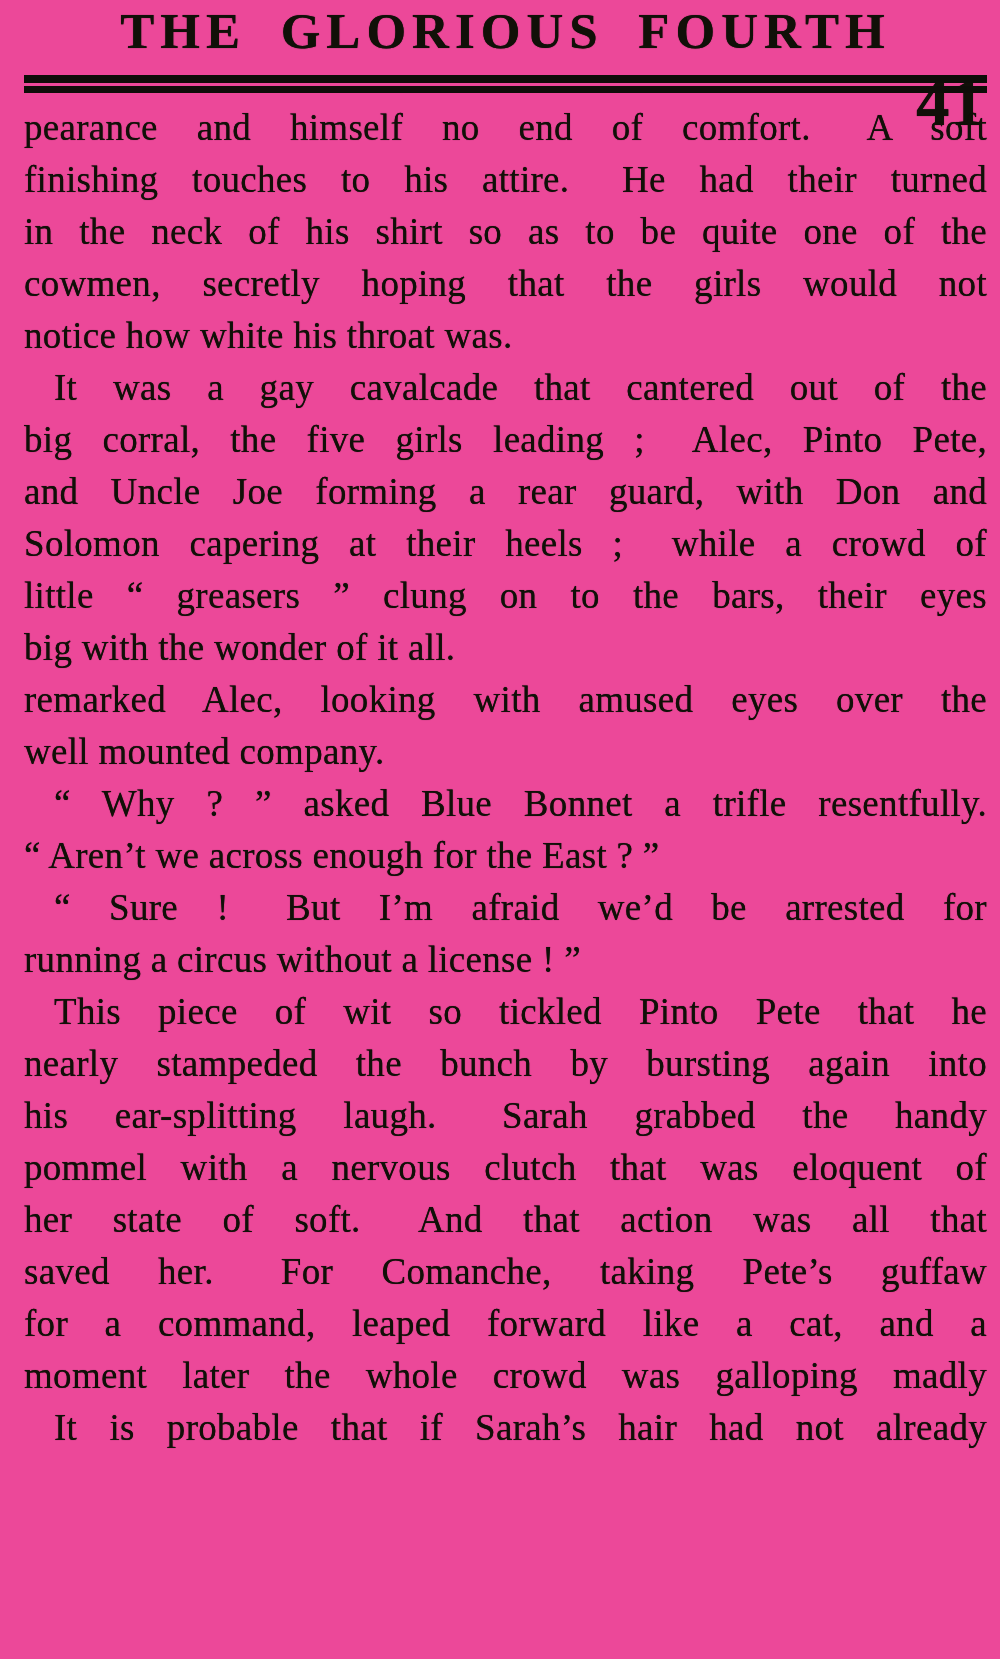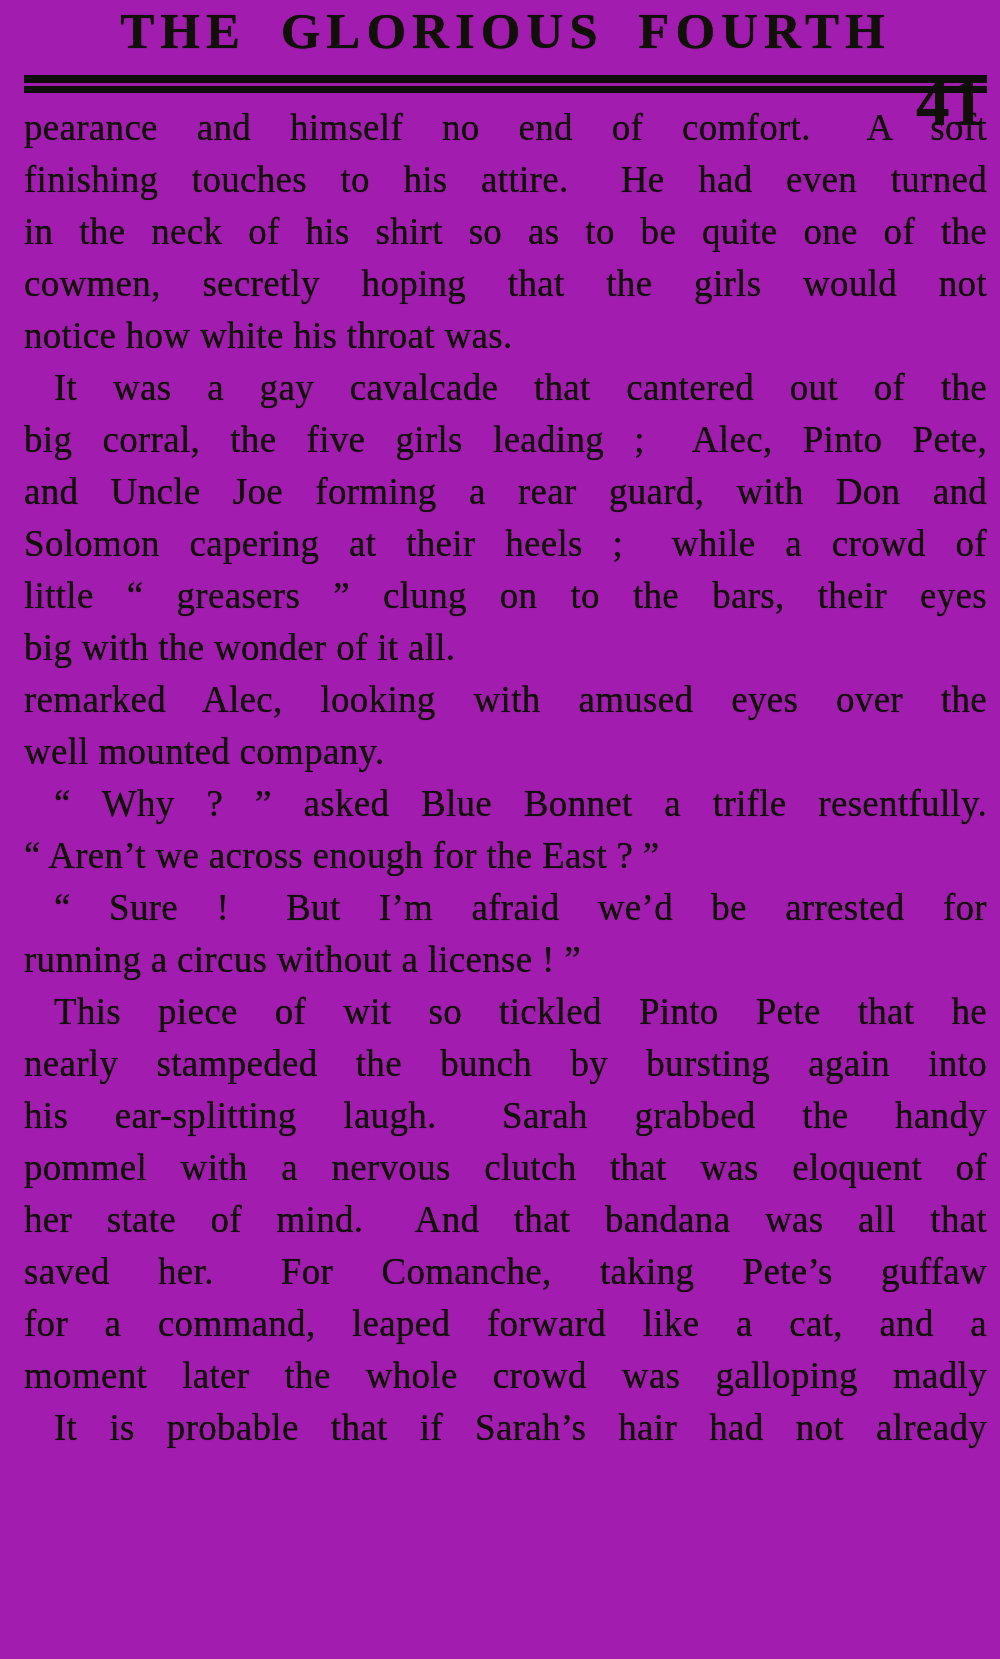--- a/index.html
+++ b/index.html
@@ -4,21 +4,21 @@
 <style>
   html, body {
     margin: 0;
     padding: 0;
     background: #ffffff;
   }
   .page {
     position: relative;
     width: 1000px;
     height: 1659px;
-    background: #a21caf;
+    background: #ec4899;
     overflow: hidden;
     font-family: "Liberation Serif", "DejaVu Serif", serif;
     color: #111008;
   }
   
   .running-head {
     position: absolute;
     top: 2px;
     left: 24px;
     width: 963px;
@@ -86,40 +86,40 @@
 
   <div class="running-head">
     <div class="head-title">THE GLORIOUS FOURTH</div>
     <div class="head-page-number">41</div>
   </div>
 
   <div class="double-rule"></div>
 
   <div class="body-text">
       <div class="line just">pearance and himself no end of comfort.  A soft</div>
-      <div class="line just">finishing touches to his attire.  He had even turned</div>
+      <div class="line just">finishing touches to his attire.  He had their turned</div>
       <div class="line just">in the neck of his shirt so as to be quite one of the</div>
       <div class="line just">cowmen, secretly hoping that the girls would not</div>
       <div class="line endline">notice how white his throat was.</div>
       <div class="line just indent">It was a gay cavalcade that cantered out of the</div>
       <div class="line just">big corral, the five girls leading ;  Alec, Pinto Pete,</div>
       <div class="line just">and Uncle Joe forming a rear guard, with Don and</div>
       <div class="line just">Solomon capering at their heels ;  while a crowd of</div>
       <div class="line just">little “ greasers ” clung on to the bars, their eyes</div>
       <div class="line endline">big with the wonder of it all.</div>
       <div class="line just">remarked Alec, looking with amused eyes over the</div>
       <div class="line endline">well mounted company.</div>
       <div class="line just indent">“ Why ? ” asked Blue Bonnet a trifle resentfully.</div>
       <div class="line endline">“ Aren’t we across enough for the East ? ”</div>
       <div class="line just indent">“ Sure !  But I’m afraid we’d be arrested for</div>
       <div class="line endline">running a circus without a license ! ”</div>
       <div class="line just indent">This piece of wit so tickled Pinto Pete that he</div>
       <div class="line just">nearly stampeded the bunch by bursting again into</div>
       <div class="line just">his ear-splitting laugh.  Sarah grabbed the handy</div>
       <div class="line just">pommel with a nervous clutch that was eloquent of</div>
-      <div class="line just">her state of mind.  And that bandana was all that</div>
+      <div class="line just">her state of soft.  And that action was all that</div>
       <div class="line just">saved her.  For Comanche, taking Pete’s guffaw</div>
       <div class="line just">for a command, leaped forward like a cat, and a</div>
       <div class="line just">moment later the whole crowd was galloping madly</div>
       <div class="line just indent">It is probable that if Sarah’s hair had not already</div>
     </div>
 
 </div>
 
 </body></html>

